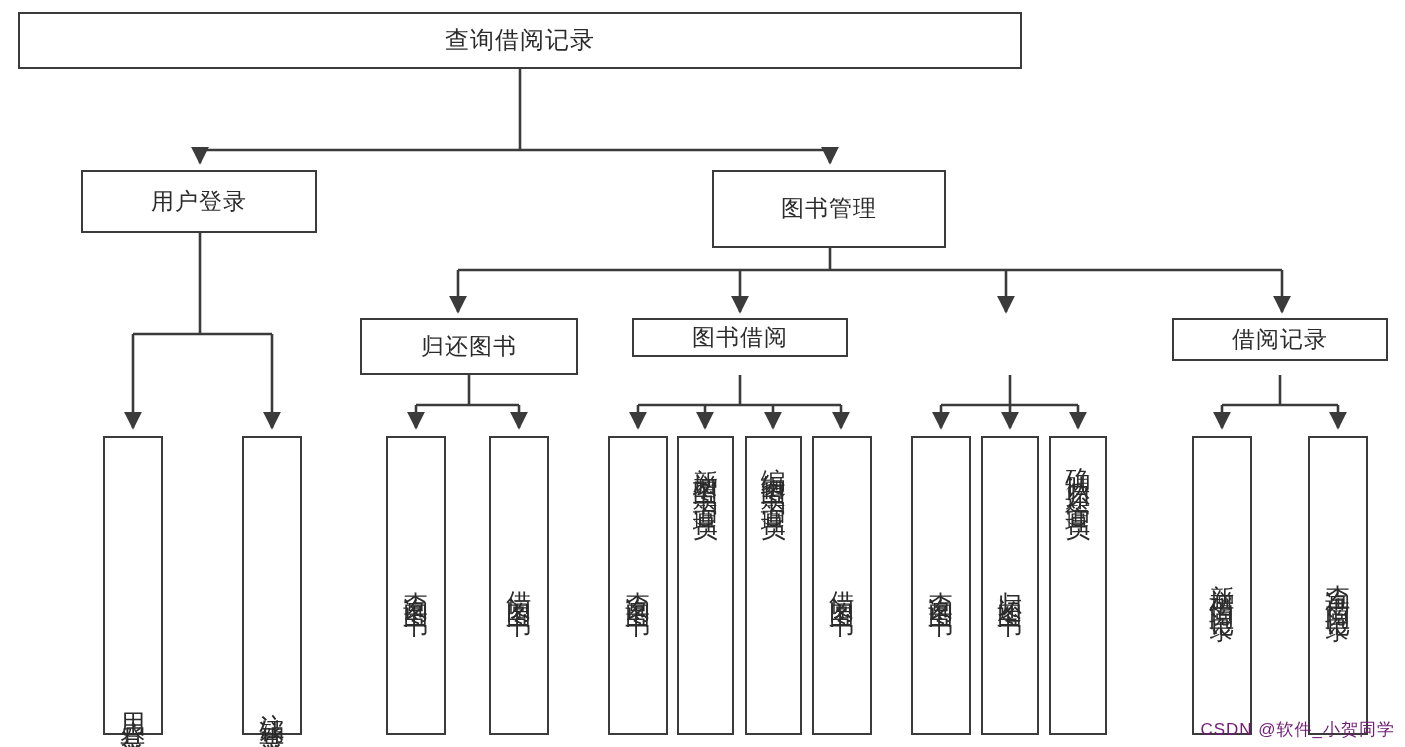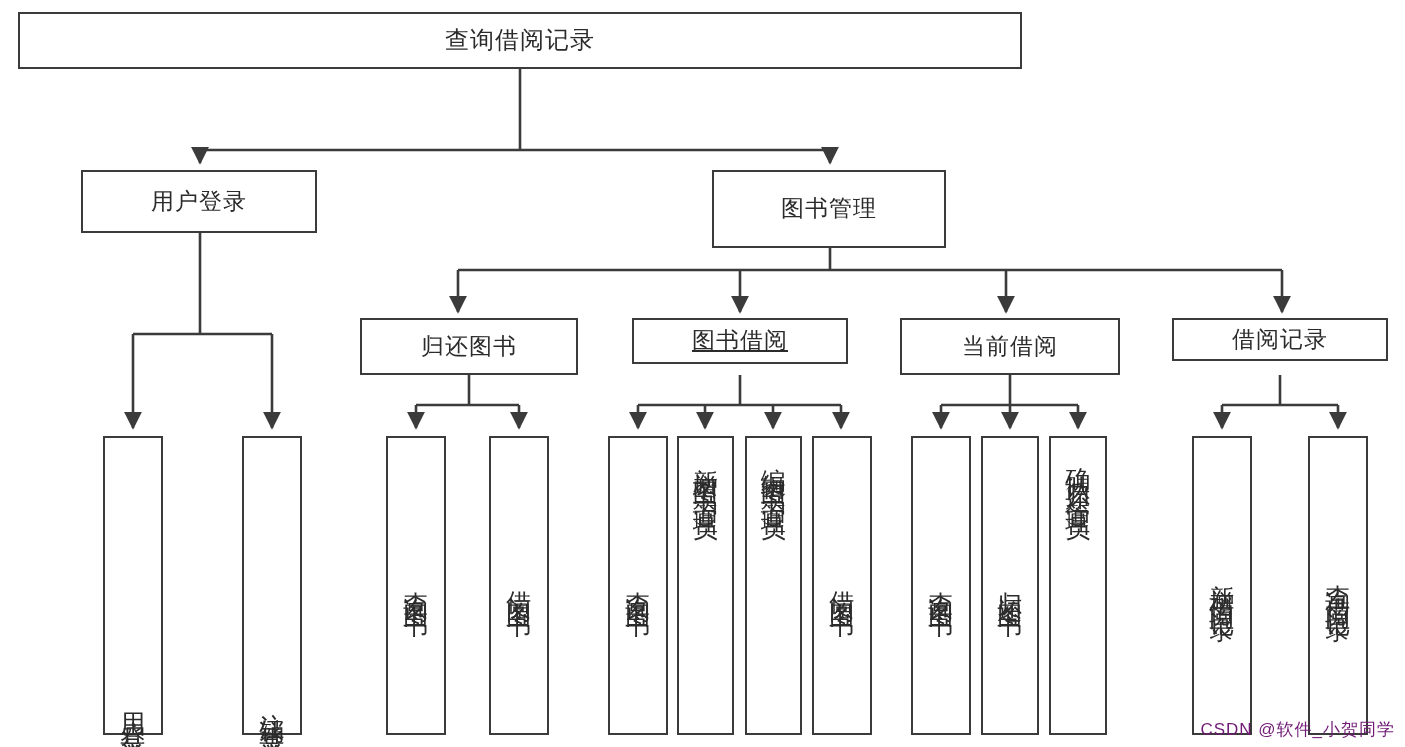--- a/index.html
+++ b/index.html
@@ -107,22 +107,21 @@
       <path d="M 1338 405 L 1338 428" marker-end="url(#arw)"></path>
     </g>
   </svg>
 
   <div class="node h root" style="left:18px;top:12px;width:1004px;height:57px;">查询借阅记录</div>
 
   <div class="node h" style="left:81px;top:170px;width:236px;height:63px;">用户登录</div>
   <div class="node h" style="left:712px;top:170px;width:234px;height:78px;">图书管理</div>
 
   <div class="node h" style="left:360px;top:318px;width:218px;height:57px;">归还图书</div>
-  <div class="node h" style="left:632px;top:318px;width:216px;height:46px;text-decoration:underline;">图书借阅</div>
-  <div class="node h" style="left:900px;top:318px;width:220px;height:57px;">当前借阅</div>
+  <div class="node h" style="left:632px;top:318px;width:216px;height:39px;">图书借阅</div>
   <div class="node h" style="left:1172px;top:318px;width:216px;height:43px;">借阅记录</div>
 
   <div class="node v bottom" style="left:103px;top:436px;width:60px;height:299px;">用户登录</div>
   <div class="node v bottom" style="left:242px;top:436px;width:60px;height:299px;">注销登录</div>
 
   <div class="node v" style="left:386px;top:436px;width:60px;height:299px;">查询图书</div>
   <div class="node v" style="left:489px;top:436px;width:60px;height:299px;">借阅图书</div>
 
   <div class="node v" style="left:608px;top:436px;width:60px;height:299px;">查询图书</div>
   <div class="node v top" style="left:677px;top:436px;width:57px;height:299px;">新增图书（管理员）</div>

